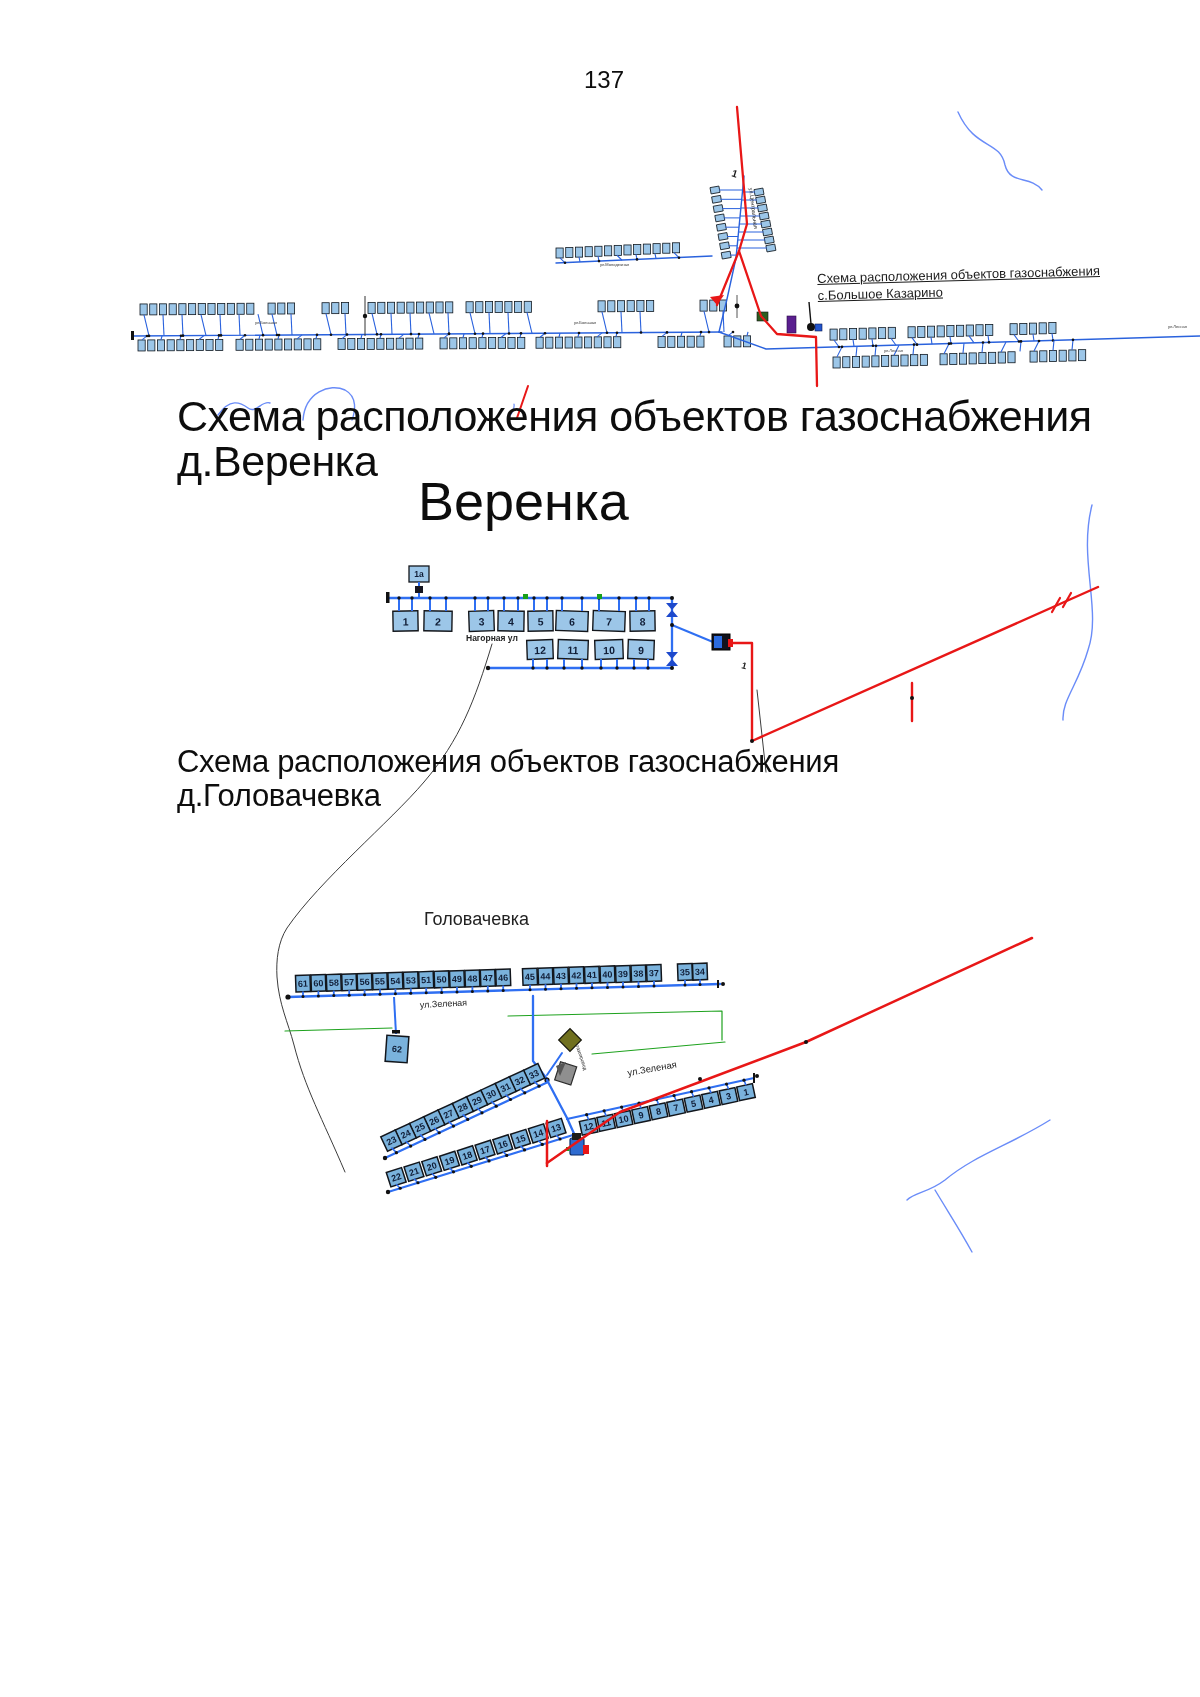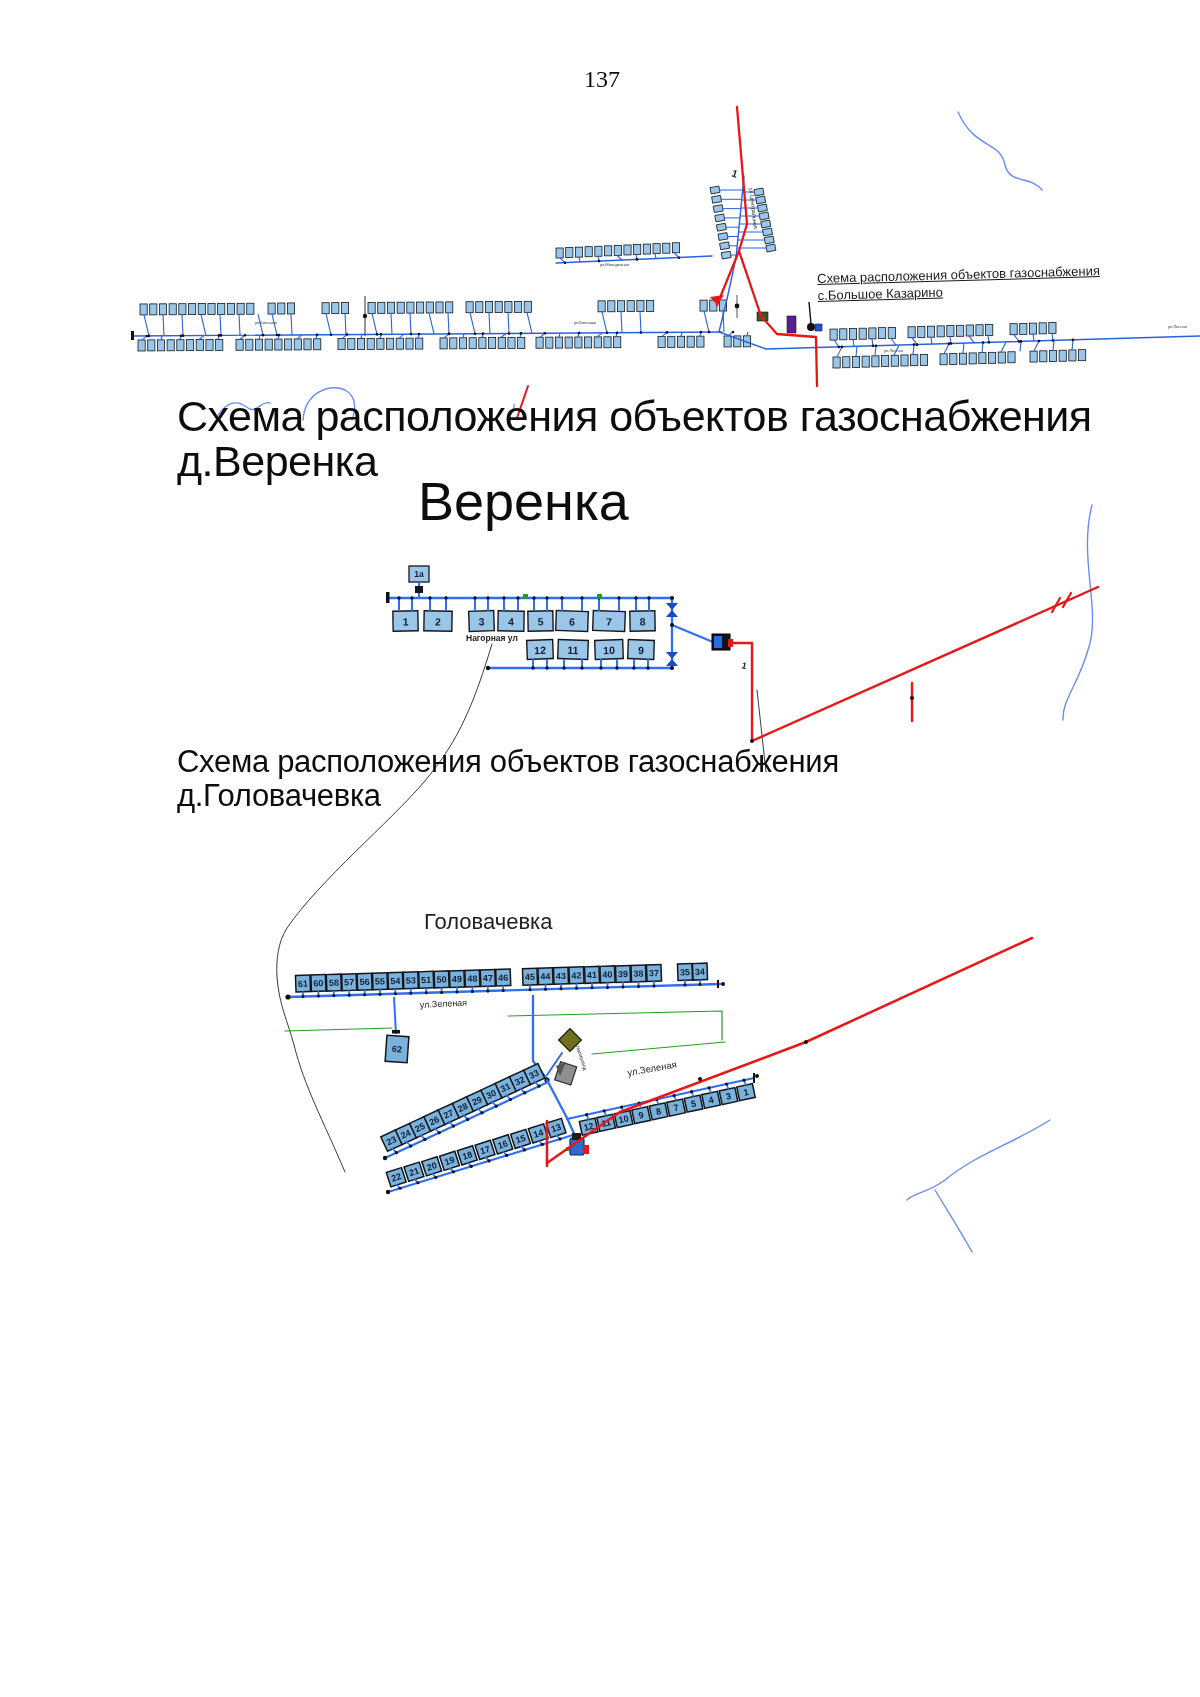--- a/index.html
+++ b/index.html
@@ -1,26 +1,26 @@
 <!DOCTYPE html>
 <html><head>
 <meta charset="utf-8">
 <style>
   html,body{margin:0;padding:0;background:#ffffff;}
   #page{position:relative;width:1200px;height:1697px;background:#ffffff;overflow:hidden;
         font-family:"Liberation Sans",sans-serif;}
   #map{position:absolute;left:0;top:0;}
   .abs{position:absolute;white-space:nowrap;color:#0d0d0d;}
-  .pagenum{font-family:Liberation Serif, serif;font-size:24px;text-align:center;}
+  .pagenum{font-family:Liberation Sans, sans-serif;font-size:24px;text-align:center;}
   .bigtitle{font-size:43px;letter-spacing:-0.5px;}
   .midtitle{font-size:31px;letter-spacing:-0.3px;}
   .verenka{font-size:54px;}
   .kaztitle{font-size:13px;transform:rotate(-1.6deg);transform-origin:left top;color:#1b1b1b;line-height:17px;}
   .kaztitle div{text-decoration:underline;}
-  .villlabel{font-size:22px;color:#222;}
+  .villlabel{font-size:18px;color:#222;}
 </style>
 </head>
 <body>
 
 <div id="page">
   <svg id="map" width="1200" height="1697" viewBox="0 0 1200 1697">
       <g>
         <path d="M958,112 C975,150 1000,140 1005,165 C1010,185 1030,175 1042,190" fill="none" stroke="#6a8cf8" stroke-width="1.4" stroke-linecap="round" stroke-linejoin="round"></path>
         <path d="M1092,505 C1078,560 1102,610 1088,650 C1078,685 1062,700 1063,720" fill="none" stroke="#6a8cf8" stroke-width="1.4" stroke-linecap="round" stroke-linejoin="round"></path>
         <path d="M218,415 C230,398 240,402 248,408 C256,414 262,400 270,403" fill="none" stroke="#6a8cf8" stroke-width="1.4" stroke-linecap="round" stroke-linejoin="round"></path>

